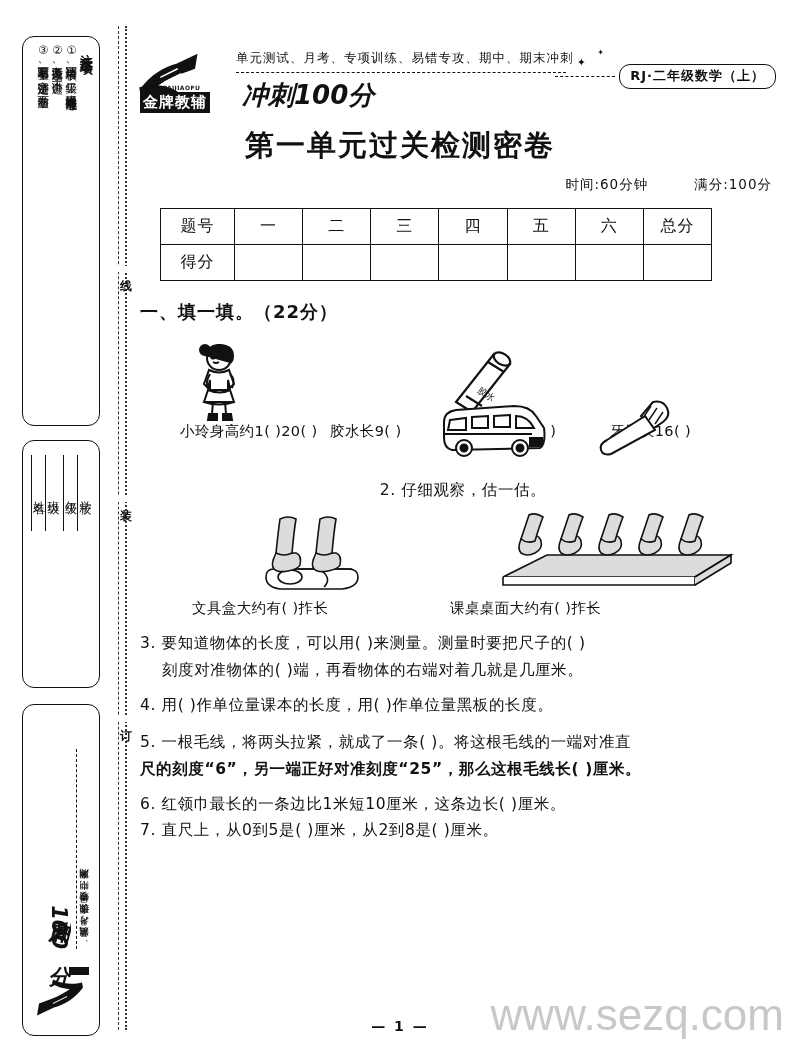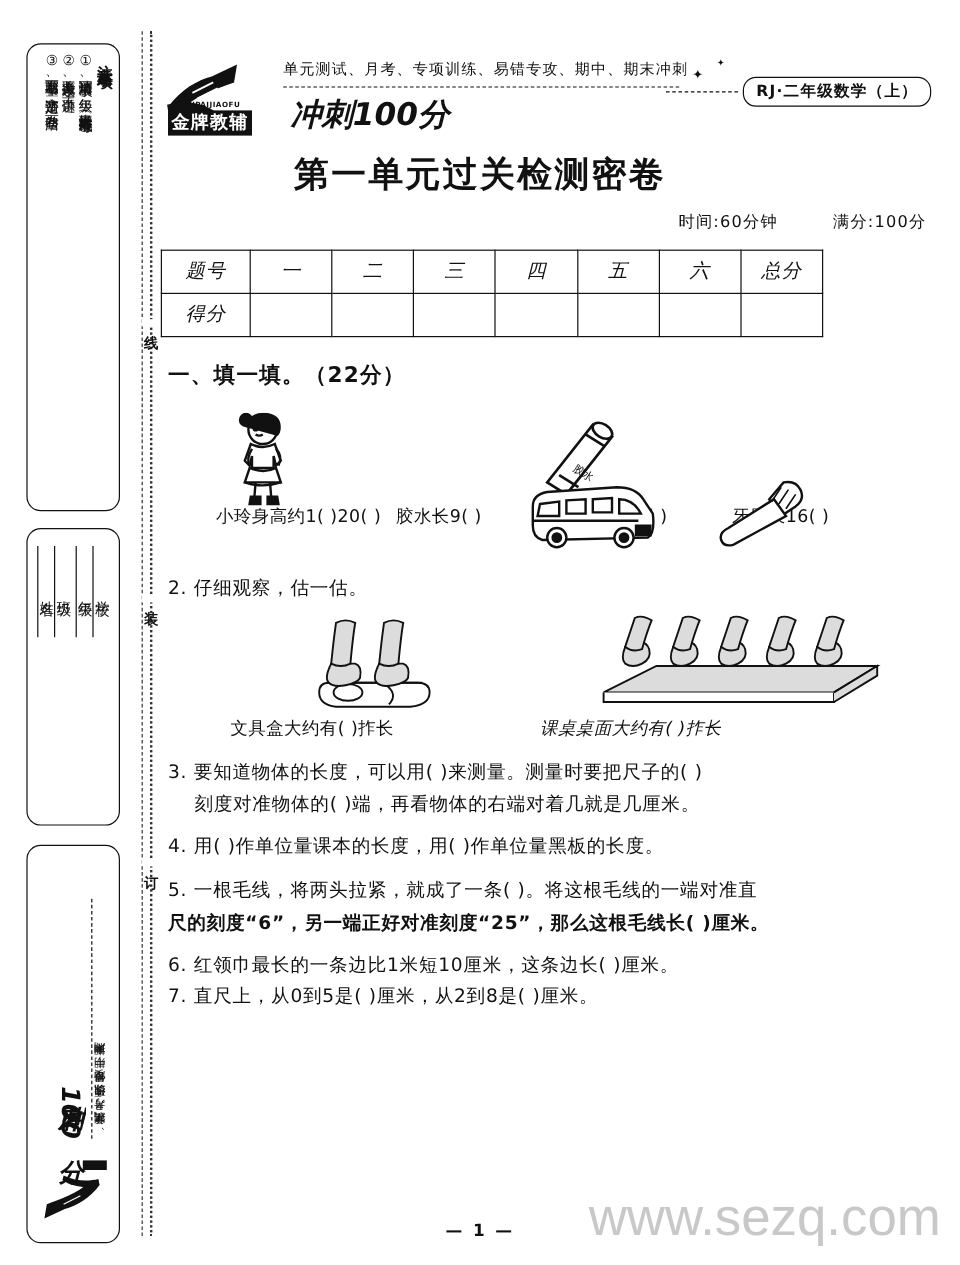--- a/index.html
+++ b/index.html
@@ -185,25 +185,24 @@
     font-size: 29px; font-weight: bold; letter-spacing: 2px;
   }
   #title-meta {
     position: absolute; right: 28px; top: 176px;
     font-size: 13.5px; letter-spacing: 1px;
   }
   #title-meta .gap { display: inline-block; width: 46px; }
 
   
   #score-table {
-    position: absolute; left: 134px; top: 208px;
+    position: absolute; left: 160px; top: 208px;
     width: 552px;
     border-collapse: collapse;
     table-layout: fixed;
-    font-style: italic;
   }
   #score-table td {
     border: 1.4px solid #111;
     height: 36px;
     text-align: center; vertical-align: middle;
     font-size: 16px; letter-spacing: 1px;
   }
   #score-table td.head { width: 74px; font-weight: normal; }
 
   
@@ -406,21 +405,21 @@
 
   <div class="ill-row" style="height:0px;margin:0;"></div>
 
   <div class="cap-row" style="position:relative;height:48px;margin-top:-4px;">
     <span class="cap" style="left:40px;top:0;width:150px;white-space:normal;line-height:1.3;">小玲身高约1(    )20(    )</span>
     <span class="cap" style="left:190px;top:0;">胶水长9(    )</span>
     <span class="cap" style="left:330px;top:0;">中巴车长5(    )</span>
     <span class="cap" style="left:470px;top:0;">牙刷长16(    )</span>
   </div>
 
-  <div class="q" style="margin-top:10px;">
+  <div class="q" style="margin-top:10px;text-align:center;">
     <span>2.</span>
     <span>仔细观察，估一估。</span>
   </div>
 
   <div class="ill-row" style="height:92px;">
     <svg style="position:absolute;left:120px;top:6px;width:110px;height:84px;" viewBox="0 0 110 84">
       <g stroke="#111" stroke-width="1.6" fill="#fff">
         <path d="M14 56 q-8 0 -8 8 q0 10 14 12 l62 0 q16 -2 16 -12 q0 -8 -10 -8 z"></path>
         <path d="M14 56 l78 0"></path>
         <ellipse cx="30" cy="64" rx="12" ry="7"></ellipse>
@@ -447,21 +446,21 @@
           <path d="M164 4 q-4 12 -8 24 q6 5 14 2 q4 -14 8 -24 q-8 -5 -14 -2 z"></path>
           <path d="M196 28 q-4 10 0 14 q6 4 14 0 q8 -4 6 -12 q-2 -6 -8 -6 z"></path>
           <path d="M204 4 q-4 12 -8 24 q6 5 14 2 q4 -14 8 -24 q-8 -5 -14 -2 z"></path>
         </g>
       </g>
     </svg>
   </div>
 
   <div class="cap-row" style="position:relative;height:30px;">
     <span class="cap" style="left:52px;top:0;">文具盒大约有(      )拃长</span>
-    <span class="cap" style="left:310px;top:0;font-style:italic;">课桌桌面大约有(      )拃长</span>
+    <span class="cap" style="left:310px;top:0;">课桌桌面大约有(      )拃长</span>
   </div>
 
   <div class="q" style="margin-top:4px;">
     <span>3.</span>
     <span>要知道物体的长度，可以用(        )来测量。测量时要把尺子的(        )</span>
   </div>
   <div class="q" style="padding-left:22px;text-indent:0;margin-bottom:14px;">
     <span>刻度对准物体的(        )端，再看物体的右端对着几就是几厘米。</span>
   </div>
 

